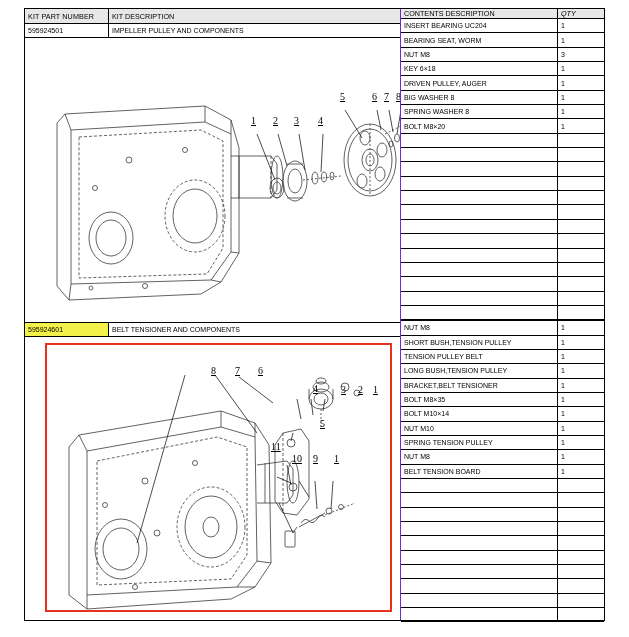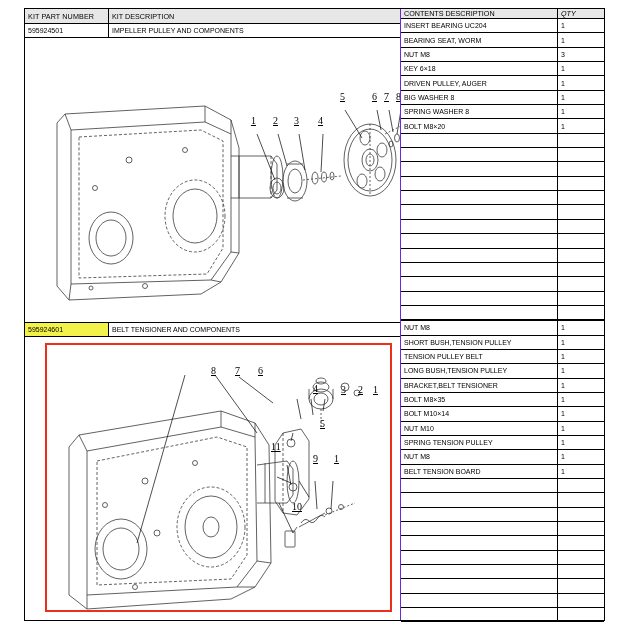--- a/index.html
+++ b/index.html
@@ -366,21 +366,21 @@
 
         <div class="cal u" style="left:186px; top:29px;">8</div>
         <div class="cal u" style="left:210px; top:29px;">7</div>
         <div class="cal u" style="left:233px; top:29px;">6</div>
         <div class="cal u" style="left:288px; top:47px;">4</div>
         <div class="cal u" style="left:316px; top:48px;">3</div>
         <div class="cal u" style="left:333px; top:48px;">2</div>
         <div class="cal u" style="left:348px; top:48px;">1</div>
         <div class="cal u" style="left:295px; top:82px;">5</div>
         <div class="cal u" style="left:246px; top:105px;">11</div>
-        <div class="cal u" style="left:267px; top:117px;margin-top:48px;">10</div>
+        <div class="cal u" style="left:267px; top:117px;">10</div>
         <div class="cal u" style="left:288px; top:117px;">9</div>
         <div class="cal u" style="left:309px; top:117px;">1</div>
 
         <div class="redbox"></div>
       </div>
     </div>
 
     <div class="right-col">
       <div class="tbl-hdr">
         <div class="col-desc">CONTENTS DESCRIPTION</div>

